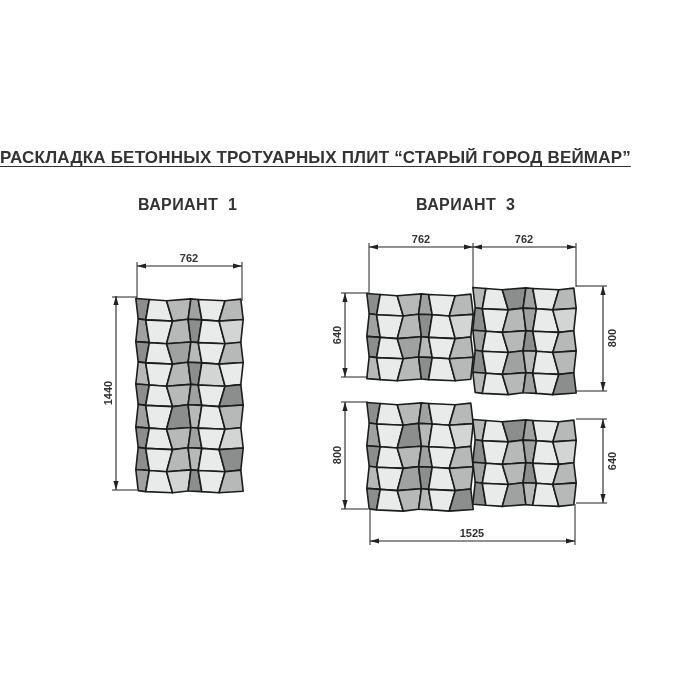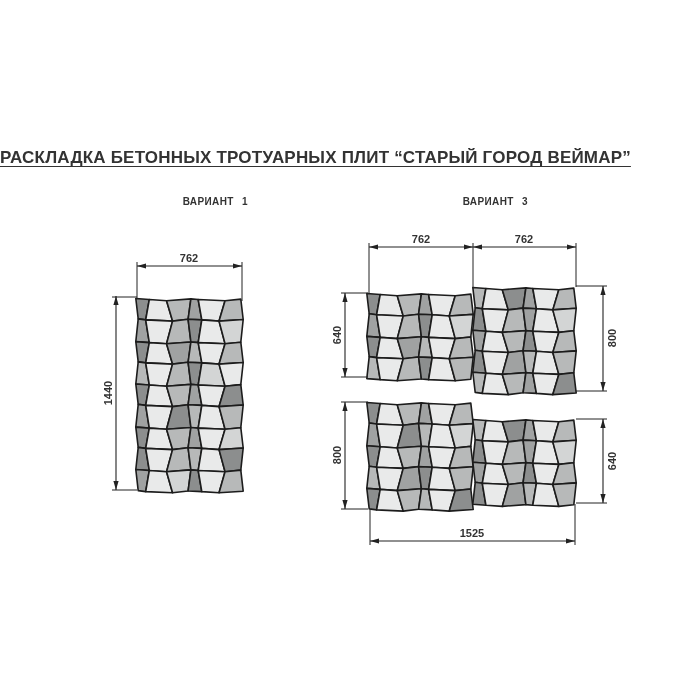--- a/index.html
+++ b/index.html
@@ -1,22 +1,22 @@
 <!DOCTYPE html>
 <html><head>
 <meta charset="utf-8">
 <style>
   html,body{margin:0;padding:0;background:#ffffff;}
   body{width:700px;height:700px;font-family:"Liberation Sans",sans-serif;}
   .stage{position:relative;width:700px;height:700px;background:#ffffff;overflow:hidden;}
   .title{position:absolute;top:148px;left:0;width:100%;text-align:left;
          font-size:17px;font-weight:bold;color:#333;letter-spacing:0.2px;}
   .title span{text-decoration:underline;text-underline-offset:3px;}
-  .variant-label{position:absolute;top:196px;font-size:10px;font-weight:bold;
-         color:#333;letter-spacing:0.4px;word-spacing:5px;text-align:right;}
+  .variant-label{position:absolute;top:196px;font-size:16px;font-weight:bold;
+         color:#333;letter-spacing:0.4px;word-spacing:5px;text-align:left;}
   .variant-label.v1{left:138px;width:110px;}
   .variant-label.v2{left:416px;width:112px;}
   svg.drawing{position:absolute;left:0;top:0;}
   svg.drawing text{font-family:"Liberation Sans",sans-serif;font-size:11px;font-weight:bold;}
 </style>
 </head>
 <body>
 
 <div class="stage">
   <div class="title"><span>РАСКЛАДКА БЕТОННЫХ ТРОТУАРНЫХ ПЛИТ “СТАРЫЙ ГОРОД ВЕЙМАР”</span></div>

